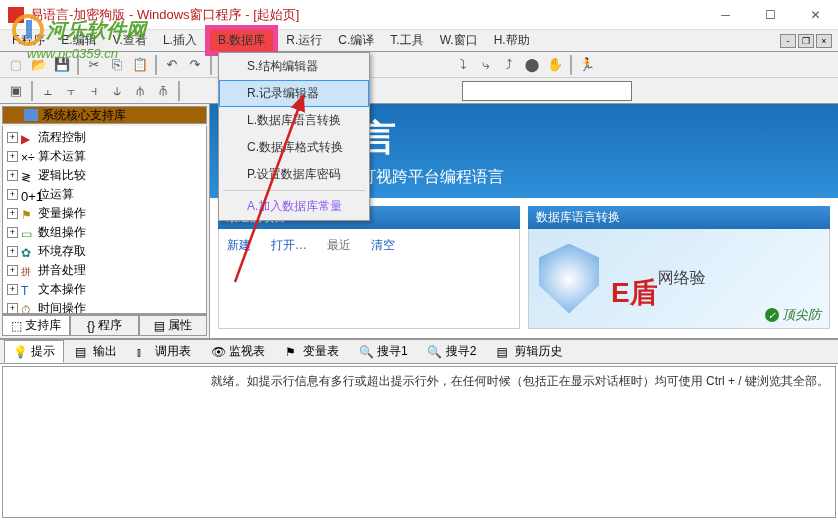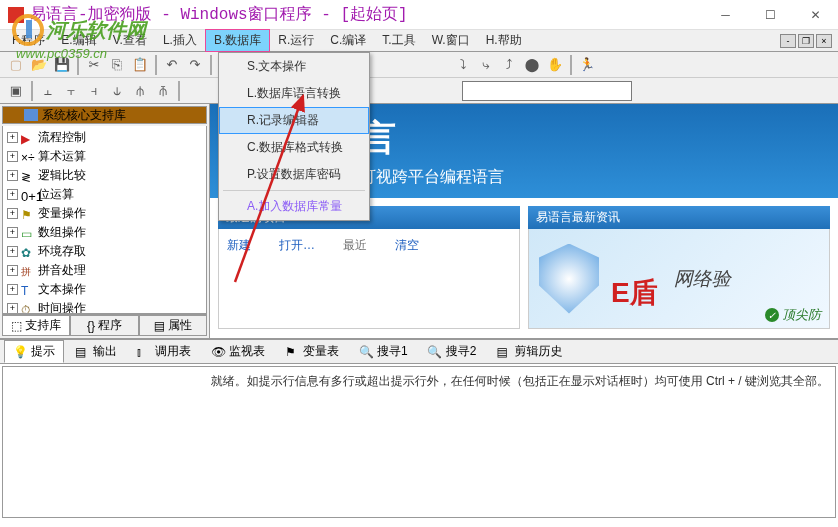--- a/index.html
+++ b/index.html
@@ -1,26 +1,26 @@
 <!DOCTYPE html>
 <html><head>
 <meta charset="utf-8">
 <style>
 * { box-sizing: border-box; margin: 0; padding: 0; font-family: "Microsoft YaHei", SimSun, sans-serif; }
 body { width: 838px; height: 527px; background: #fff; overflow: hidden; position: relative; font-size: 12px; }
 
 .titlebar { height: 30px; display: flex; align-items: center; justify-content: space-between; background: #fff; border-bottom: 1px solid #e0e0e0; padding-left: 8px; }
-.titlebar .title { color: #a21caf; font-size: 16px; font-family: Liberation Mono, monospace; }
+.titlebar .title { color: #b91c1c; font-size: 13px; }
 .titlebar .tbicon { width: 16px; height: 16px; background: #d93025; margin-right: 6px; display: inline-block; }
 .winbtns { display: flex; }
 .winbtn { width: 45px; height: 30px; display: flex; align-items: center; justify-content: center; color: #555; }
 
 .menubar { height: 22px; display: flex; align-items: center; border-bottom: 1px solid #999; padding-left: 4px; background: #f0f0f0; position: relative; }
 .menubar .menuitem { padding: 2px 8px; font-size: 12px; color: #333; }
-.menubar .menuitem.active { background: #7dd3fc; border: 1px solid #ec4899; }
+.menubar .menuitem.active { background: #ef4444; border: 5px solid #ec4899; }
 .mdibtns { margin-left: auto; display: flex; gap: 2px; padding-right: 6px; }
 .mdibtn { width: 16px; height: 14px; border: 1px solid #888; background: #ddd; font-size: 9px; display:flex; align-items:center; justify-content:center; }
 
 .dropdown { position: absolute; top: 22px; left: 218px; width: 152px; background: #f0f0f0; border: 1px solid #999; box-shadow: 2px 2px 4px rgba(0,0,0,0.3); z-index: 100; }
 .dropdown .ditem { padding: 5px 8px 5px 28px; font-size: 12px; color: #333; }
 .dropdown .ditem.highlight { background: #cce4f7; border: 1px solid #3399ff; padding: 4px 7px 4px 27px; }
 .dropdown .dsep { height: 1px; background: #ccc; margin: 2px 4px; }
 .dropdown .ditem.disabled { color: #8b5cf6; }
 
 .toolbar1 { height: 26px; background: #f0f0f0; border-bottom: 1px solid #ccc; display: flex; align-items: center; padding-left: 6px; gap: 3px; }
@@ -42,43 +42,43 @@
 .sidetab.active { background: #fff; }
 
 .mainarea { flex: 1; background: #fff; position: relative; overflow: hidden; }
 .banner { background: linear-gradient(to bottom, #1a6fb8, #2e8fd8); color: #fff; padding: 10px 0 10px 150px; }
 .banner .bigchar { font-size: 36px; font-weight: bold; }
 .banner .subtitle { font-size: 16px; margin-top: 4px; }
 .panels { display: flex; gap: 8px; padding: 8px; }
 .panel { flex: 1; }
 .panelhdr { background: linear-gradient(to bottom, #3a8fd8, #2070b8); color: #fff; padding: 3px 8px; font-size: 12px; }
 .panelbody { border: 1px solid #ccc; border-top: none; padding: 8px; height: 100px; background: #fff; position: relative; overflow: hidden; }
-.projlinks { display: flex; gap: 28px; font-size: 12px; }
+.projlinks { display: flex; gap: 20px; font-size: 12px; }
 .projlinks .lk { color: #2060c0; }
 .projlinks .lk.gray { color: #737373; }
 .adimg { position: absolute; inset: 0; background: linear-gradient(135deg, #d0e8f8, #f0f8ff); display: flex; align-items: center; padding-left: 10px; }
 .adimg .shield { width: 60px; height: 70px; background: radial-gradient(circle, #fff, #5aa0e0); clip-path: polygon(50% 0, 100% 20%, 100% 60%, 50% 100%, 0 60%, 0 20%); }
 .adimg .adtxt1 { font-size: 28px; font-weight: bold; color: #d02020; margin-left: 12px; margin-top: 28px; }
-.adimg .adtxt2 { font-size: 19px; color: #444; font-style: italic; margin-left: 16px; }
+.adimg .adtxt2 { font-size: 16px; color: #444; margin-left: 0; }
 .adimg .adtag { position: absolute; bottom: 4px; right: 8px; font-size: 13px; color: #2a7a2a; font-style: italic; display: flex; align-items: center; gap: 3px; }
 .adimg .adtag .chk { width: 14px; height: 14px; background: #2a8a2a; border-radius: 50%; color: #fff; font-size: 10px; display: flex; align-items: center; justify-content: center; }
 
 .bottompane { border-top: 2px solid #999; }
 .btabs { display: flex; height: 24px; background: #f0f0f0; border-bottom: 1px solid #999; align-items: center; padding-left: 4px; gap: 2px; }
 .btab { display: flex; align-items: center; gap: 4px; padding: 2px 8px; font-size: 12px; border: 1px solid transparent; }
 .btab.active { background: #fff; border: 1px solid #999; border-bottom-color: #fff; }
 .btab .bicon { width: 14px; height: 14px; display: inline-block; }
 .bcontent { background: #fff; border: 1px solid #999; margin: 2px; padding: 6px; height: 152px; font-size: 12px; color: #333; overflow: auto; text-align: right; }
 
 .watermark { position: absolute; top: 14px; left: 12px; z-index: 200; opacity: 0.9; pointer-events: none; }
 .watermark .wmlogo { display: flex; align-items: center; gap: 2px; }
 .watermark .wmtext { font-size: 20px; font-weight: bold; color: #4aa020; font-style: italic; }
 .watermark .wmcircle { width: 32px; height: 32px; border: 4px solid #f0a020; border-radius: 50%; position: relative; }
 .watermark .wmcircle::after { content: ''; position: absolute; left: 10px; top: 2px; width: 6px; height: 18px; background: #4a90d8; }
-.watermark .wmurl { color: #4aa020; font-size: 13px; font-style: italic; margin-left: 4px; }
+.watermark .wmurl { color: #4aa020; font-size: 13px; font-style: italic; margin-left: 15px; }
 
 .arrow { position: absolute; top: 92px; left: 235px; z-index: 150; pointer-events: none; }
 .arrow svg { overflow: visible; }
 </style>
 </head>
 <body>
 
 <div class="watermark">
   <div class="wmlogo">
     <span class="wmcircle"></span>
@@ -109,23 +109,23 @@
   <span class="menuitem">C.编译</span>
   <span class="menuitem">T.工具</span>
   <span class="menuitem">W.窗口</span>
   <span class="menuitem">H.帮助</span>
   <div class="mdibtns">
     <span class="mdibtn">-</span>
     <span class="mdibtn">❐</span>
     <span class="mdibtn">×</span>
   </div>
   <div class="dropdown">
-    <div class="ditem">S.文本操作</div>
+    <div class="ditem">S.结构编辑器</div>
+    <div class="ditem highlight">R.记录编辑器</div>
     <div class="ditem">L.数据库语言转换</div>
-    <div class="ditem highlight">R.记录编辑器</div>
     <div class="ditem">C.数据库格式转换</div>
     <div class="ditem">P.设置数据库密码</div>
     <div class="dsep"></div>
     <div class="ditem disabled">A.加入数据库常量</div>
   </div>
 </div>
 
 <div class="arrow">
   <svg width="80" height="200">
     <defs>
@@ -260,21 +260,21 @@
         <div class="panelbody">
           <div class="projlinks">
             <span class="lk">新建</span>
             <span class="lk">打开…</span>
             <span class="lk gray">最近</span>
             <span class="lk">清空</span>
           </div>
         </div>
       </div>
       <div class="panel">
-        <div class="panelhdr">易语言最新资讯</div>
+        <div class="panelhdr">数据库语言转换</div>
         <div class="panelbody">
           <div class="adimg">
             <div class="shield"></div>
             <span class="adtxt1">E盾</span>
             <span class="adtxt2">网络验</span>
             <div class="adtag">
                 <span class="chk">✓</span>
                 <span>顶尖防</span>
               </div>
           </div>

